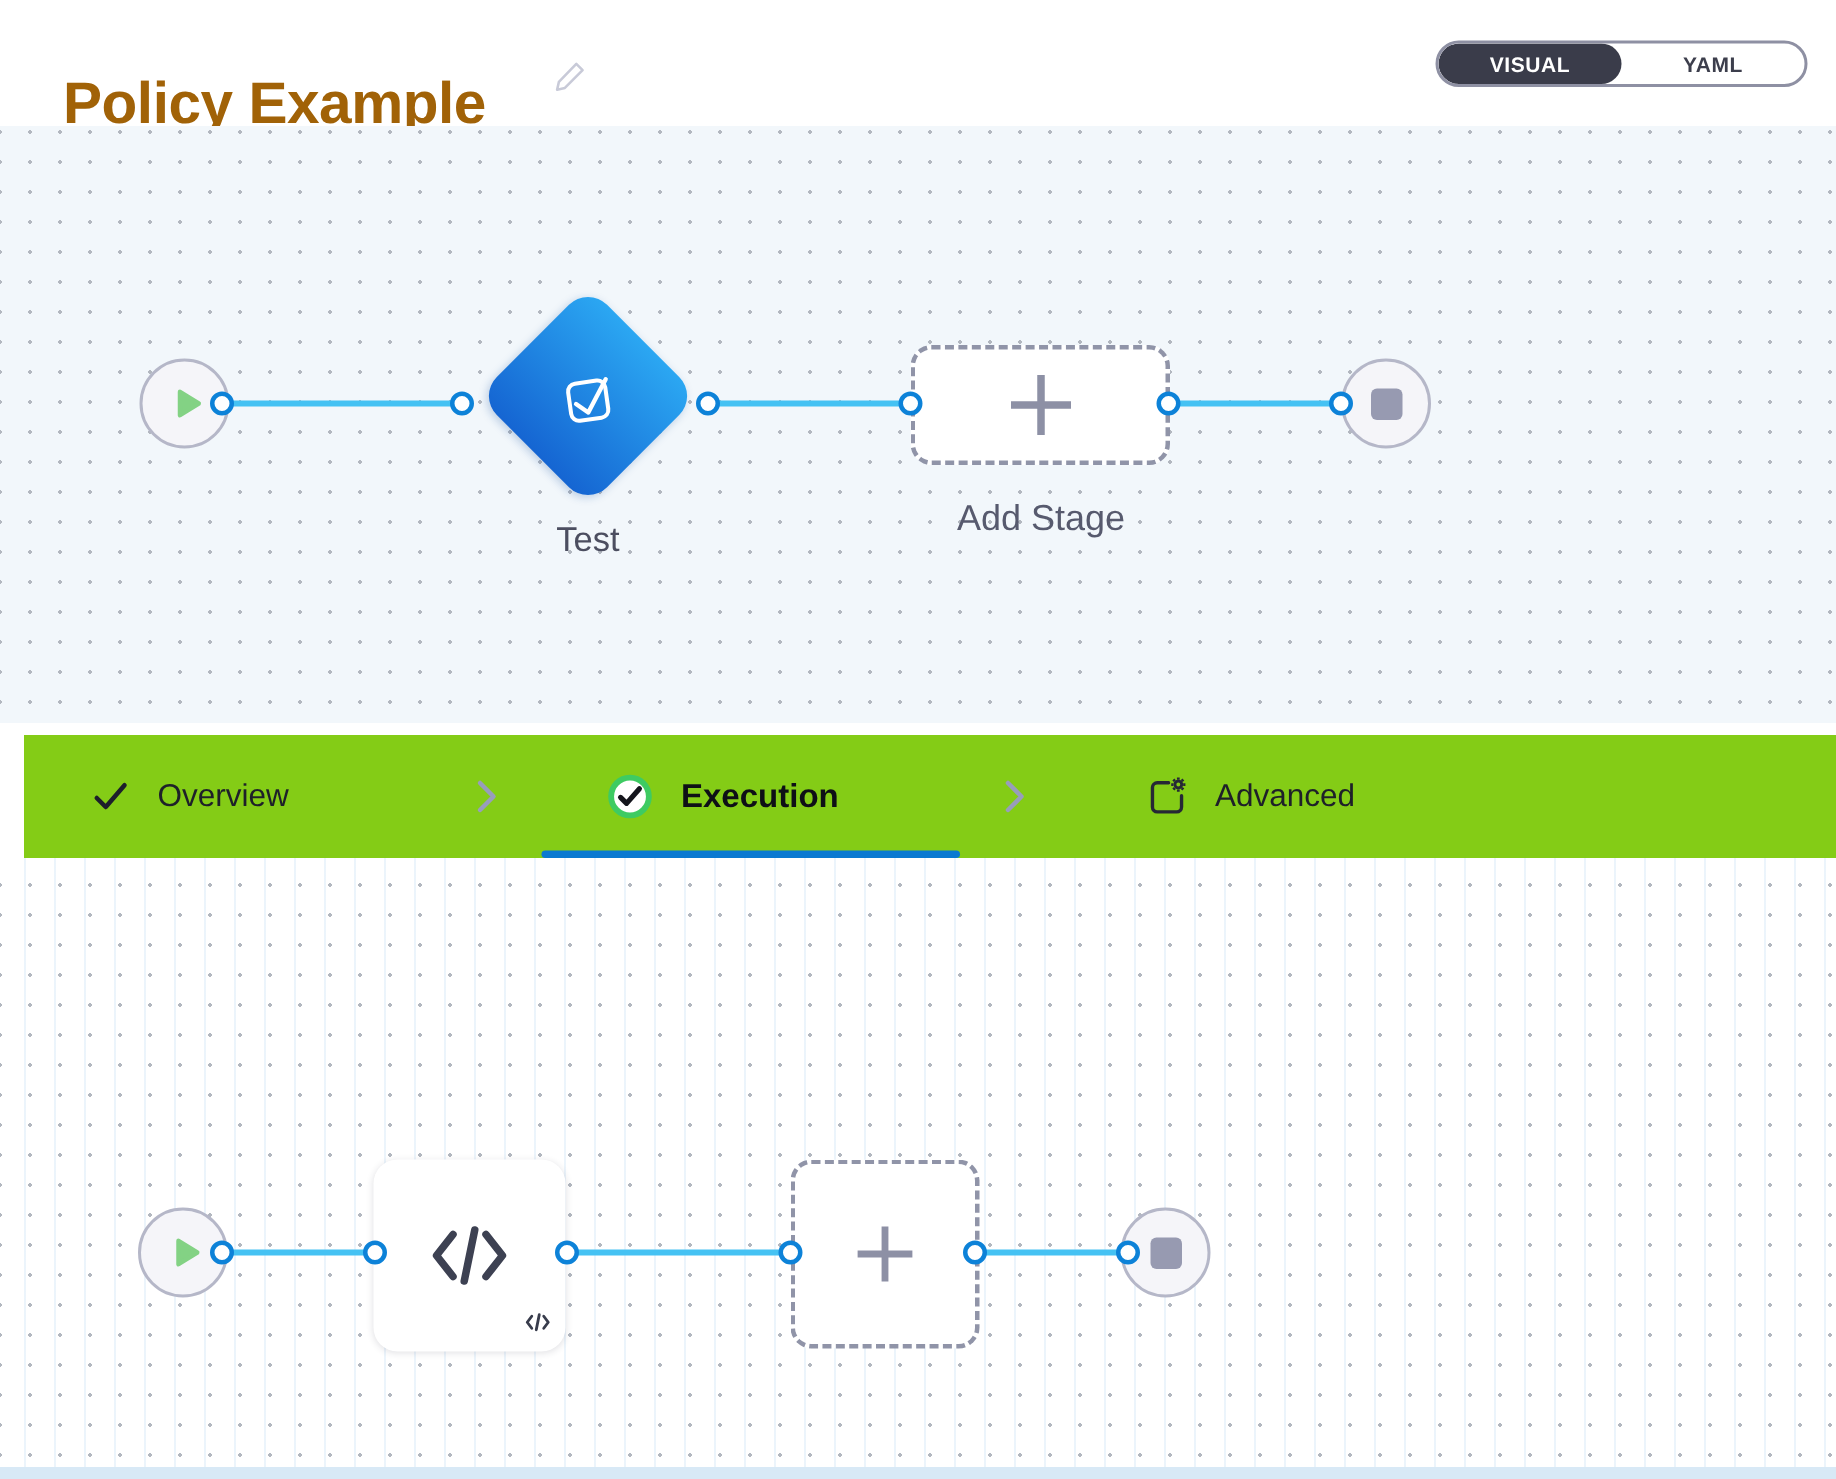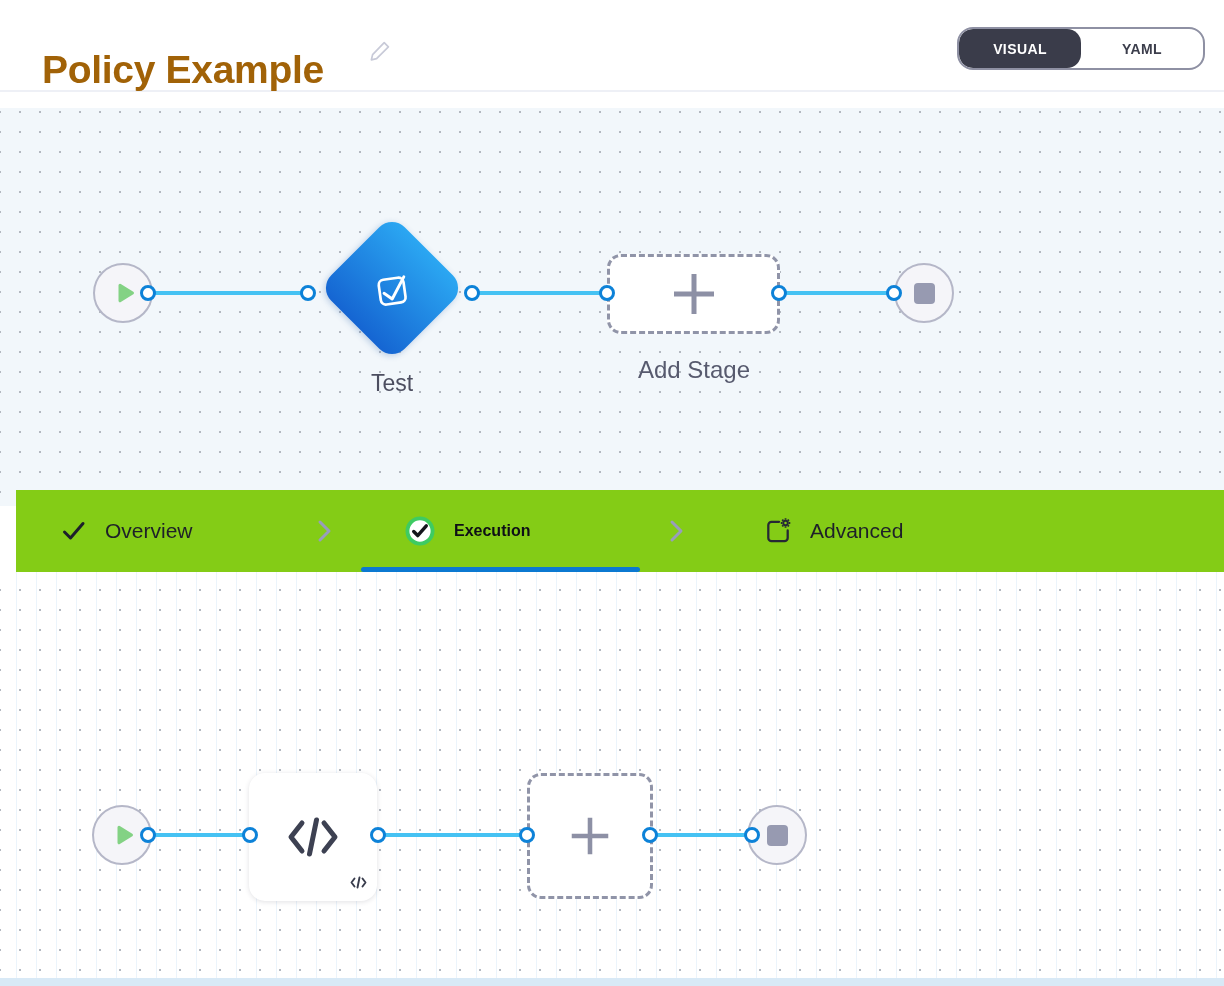--- a/index.html
+++ b/index.html
@@ -6,31 +6,31 @@
   html,body { width:1224px; height:986px; overflow:hidden;
               font-family:"Liberation Sans", sans-serif; background:#fff; }
   .app { position:relative; width:1224px; height:986px; }
 
   
   .header { position:absolute; left:0; top:0; width:100%; height:92px;
             background:#fff; border-bottom:2px solid #eef0f6; }
   .title { position:absolute; left:42px; top:48px; font-size:39px; font-weight:bold;
            color:#a16207; letter-spacing:-0.3px; }
   .edit-btn { position:absolute; left:368px; top:39px; width:24px; height:24px; cursor:pointer; }
-  .toggle { position:absolute; left:957px; top:27px; width:248px; height:43px;
+  .toggle { position:absolute; left:957px; top:27px; width:248px; height:31px;
             border:2px solid #8e90a3; border-radius:16px; background:#fff;
             display:flex; overflow:hidden; }
   .toggle .seg { flex:1; display:flex; align-items:center; justify-content:center;
                  font-size:14px; font-weight:bold; letter-spacing:0.4px;
                  color:#3c3e4c; cursor:pointer; }
   .toggle .seg.active { background:#3a3c4a; color:#fff; border-radius:14px; }
 
   
   .canvas { position:absolute; left:0; width:100%; }
-  .canvas.upper { top:108px; height:398px; background-color:#f2f7fb;
+  .canvas.upper { top:84px; height:398px; background-color:#f2f7fb;
     background-image: radial-gradient(#b3b8c0 1.1px, transparent 1.3px);
     background-size: 20px 20px; background-position: 10px 14px; padding-left: 31px; }
   .canvas.lower { top:572px; height:406px; background-color:#ffffff;
     background-image:
       linear-gradient(to right, rgba(66,150,220,0.10) 1.4px, transparent 1.4px),
       radial-gradient(#b3b8c0 1.1px, transparent 1.3px);
     background-size: 20px 100%, 20px 20px; background-position: 16px 0, 10px 8px; }
   .bottom-strip { position:absolute; left:0; top:978px; width:100%; height:8px;
                   background:#d8e9f6; }
 
@@ -62,21 +62,21 @@
 
   .node-label { position:absolute; width:200px; text-align:center;
                 font-size:23px; color:#4c4e60; z-index:2; }
   .node-label.add { font-size:24px; color:#575a6e; }
 
   
   .tabbar { position:absolute; left:0; top:490px; width:100%; height:82px; background:#84cc16;margin-left:16px; }
   .tab { position:absolute; top:0; height:82px; display:flex; align-items:center;
          gap:18px; cursor:pointer; }
   .tab .lbl { font-size:21px; color:#1e2029; }
-  .tab.active .lbl { font-size:16px; font-weight:bold; color:#0e0f16; }
+  .tab.active .lbl { font-size:22px; font-weight:bold; color:#0e0f16; }
   .tab-chevron { position:absolute; top:27px; }
   .tab-underline { position:absolute; left:345px; top:77px; width:279px; height:5px;
                    background:#0b79d1; border-radius:3px; }
 </style>
 </head>
 <body>
 
 <div class="app">
 
   <div class="header">

